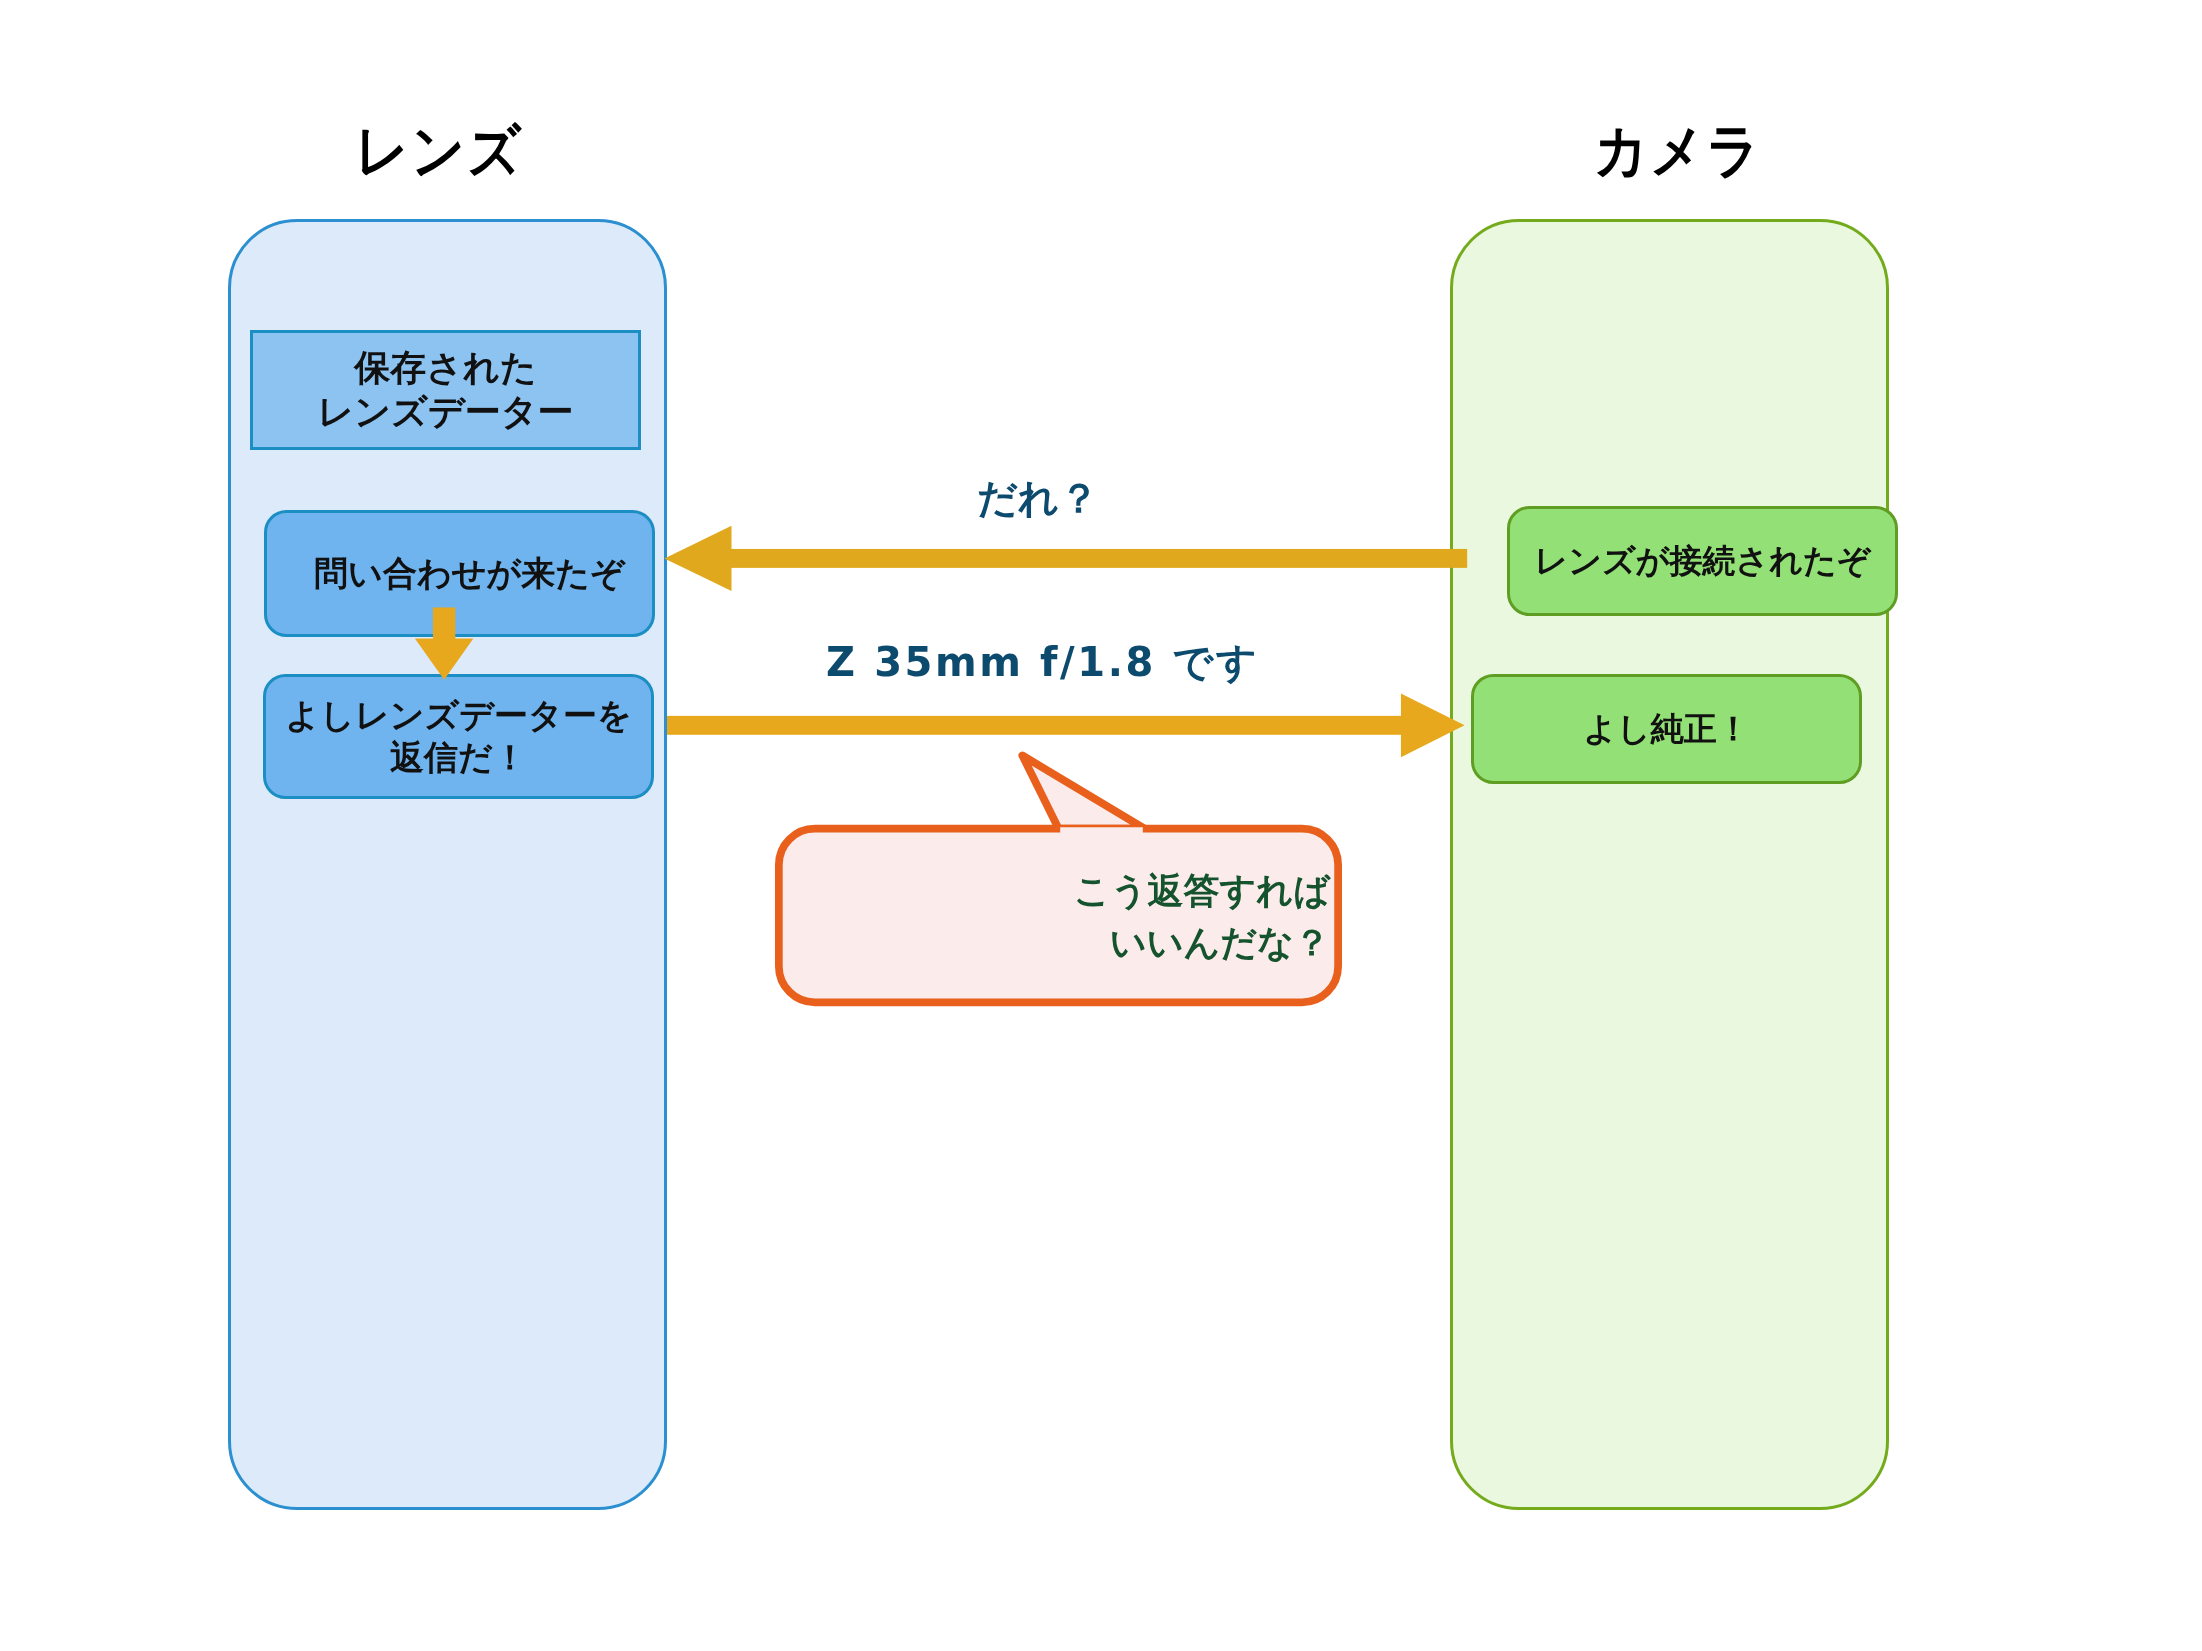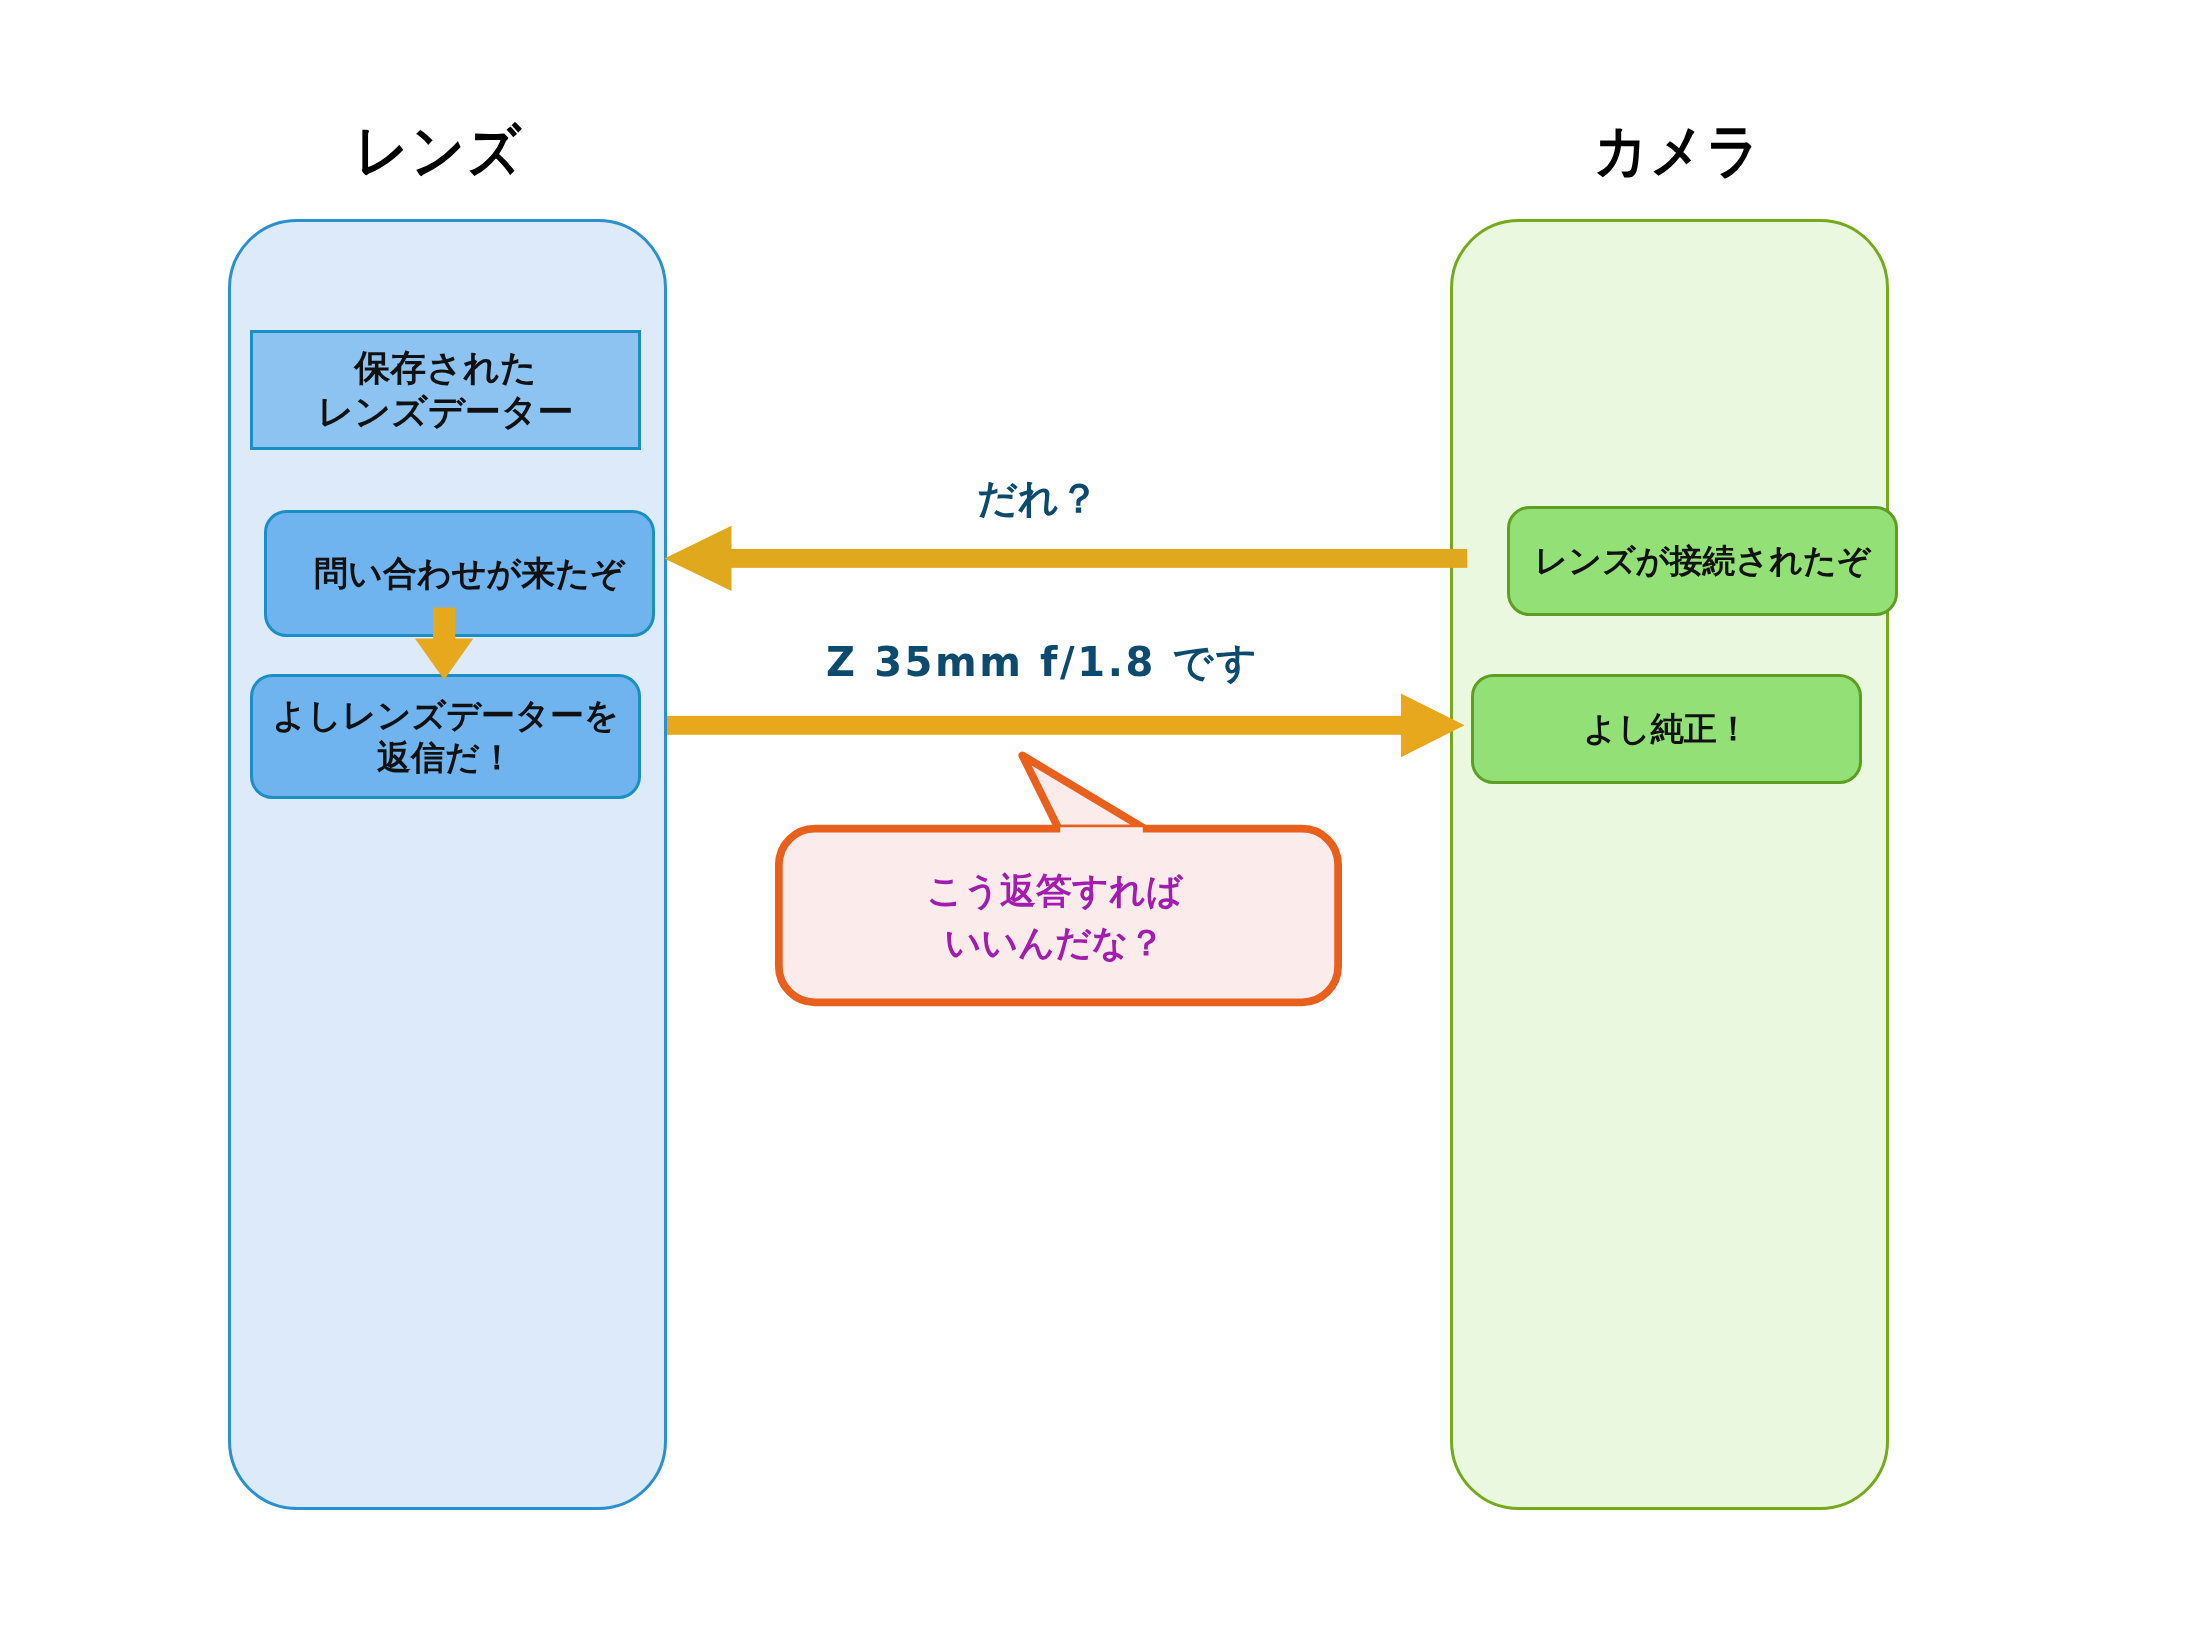--- a/index.html
+++ b/index.html
@@ -91,21 +91,21 @@
   }
   .node-green {
     background: #93e076;
     border: 3.4px solid #5f9e22;
     border-radius: 22.4px;
     font-size: 33px;
   }
 
   #box-saved-data   { left: 250px;  top: 330px; width: 391px; height: 120px; }
   #box-inquiry      { left: 264px;  top: 510px; width: 391px; height: 127px; padding-left: 20px; }
-  #box-reply        { left: 250px;  top: 674px; width: 391px; height: 125px; }
+  #box-reply        { left: 263px;  top: 674px; width: 391px; height: 125px; }
   #box-connected    { left: 1471px; top: 506px; width: 391px; height: 110px; margin-left: 36px; }
   #box-genuine      { left: 1471px; top: 674px; width: 391px; height: 110px; }
 
   
   #overlay {
     position: absolute;
     left: 0; top: 0;
     width: 2203px;
     height: 1652px;
     pointer-events: none;
@@ -121,25 +121,25 @@
   }
   #label-who   { left: 977px; top: 471px; }
   #label-spec  { left: 826px;  top: 635px; letter-spacing: 2.6px; }
 
   
   #callout-text {
     position: absolute;
     left: 779px;
     top: 865px;
     width: 551px;
-    text-align: center;
+    text-align: right;
     font-family: "DejaVu Sans", sans-serif;
     font-size: 36px;
     line-height: 1.45;
-    color: #a21caf;
+    color: #14532d;
   }
 </style>
 </head>
 <body>
 
 <div id="stage">
 
   <div class="lane-title" id="lens-title">レンズ</div>
 
   <div class="lane-title" id="camera-title">カメラ</div>

